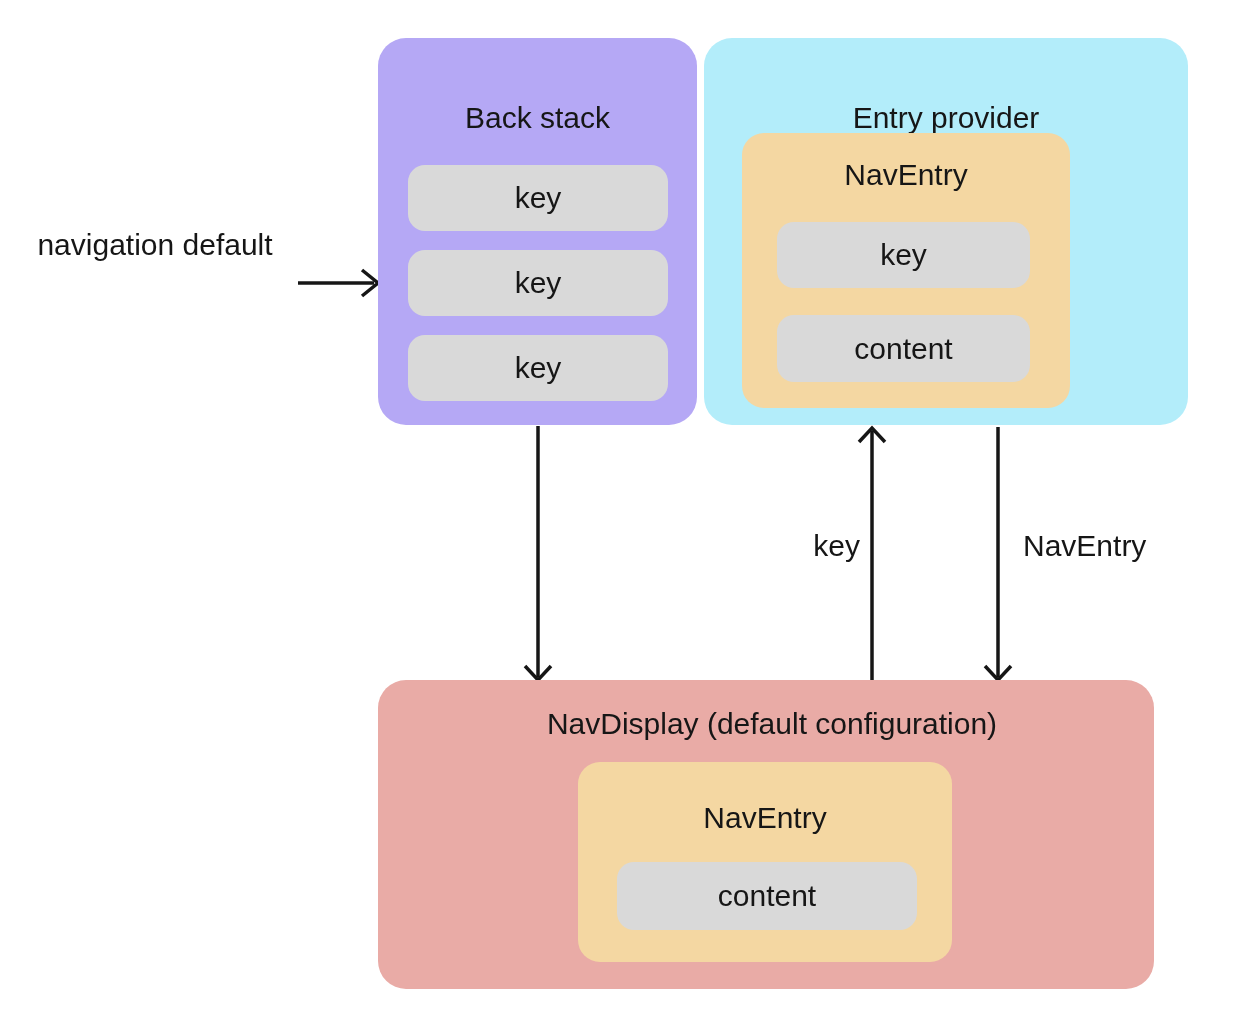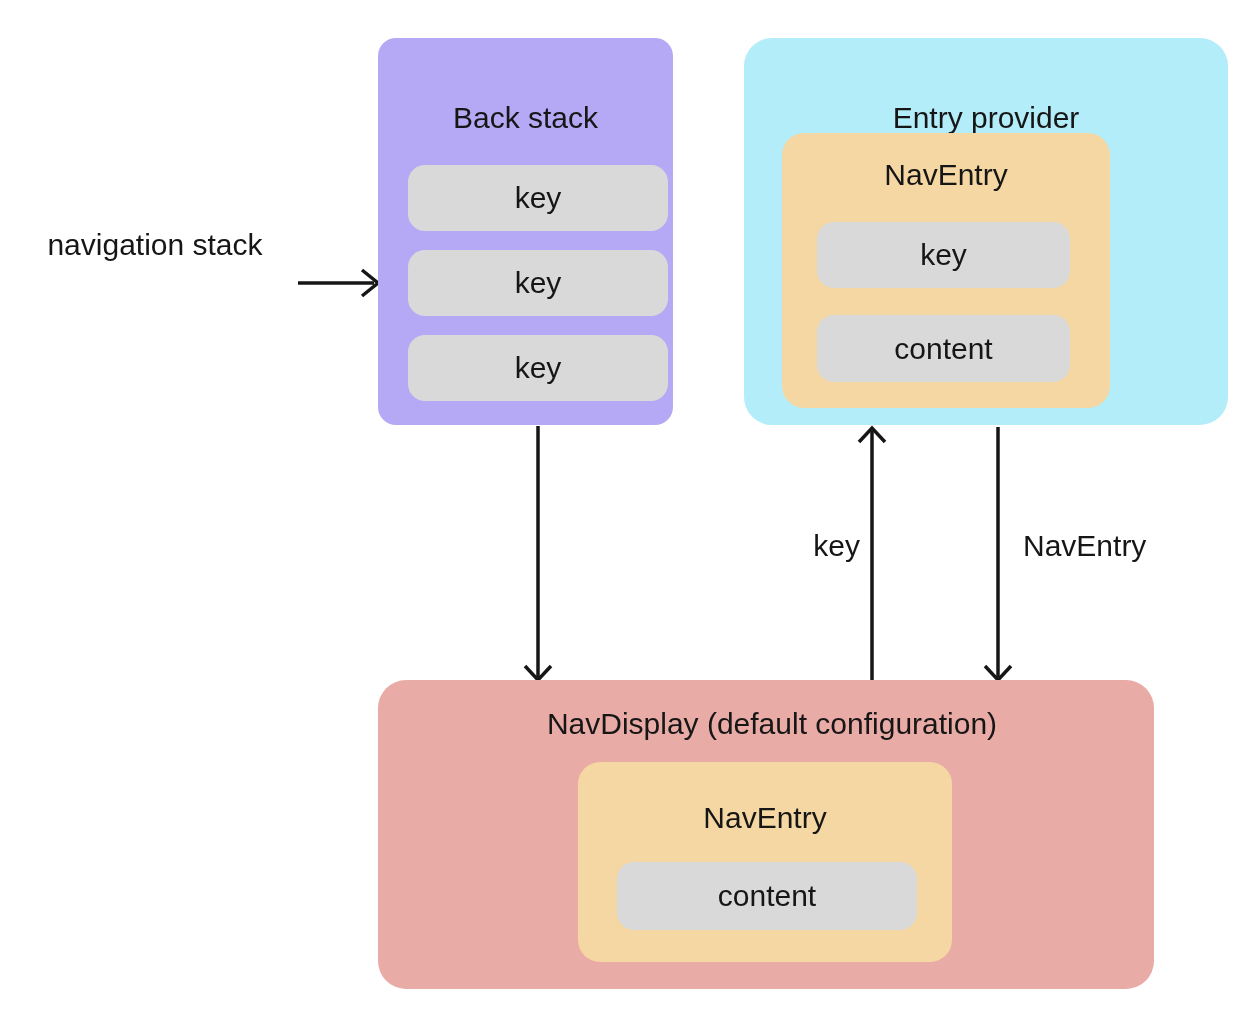--- a/index.html
+++ b/index.html
@@ -102,37 +102,37 @@
       <line x1="872" y1="431" x2="872" y2="680"></line>
       <polyline points="859,442 872,428 885,442"></polyline>
     </g>
     <g>
       <line x1="998" y1="427" x2="998" y2="677"></line>
       <polyline points="985,666 998,680 1011,666"></polyline>
     </g>
   </svg>
 
   <div class="ext-label">
-    <div>navigation stack</div>
+    <div>navigation default</div>
   </div>
 
-  <div class="box bg-purple" style="left:378px; top:38px; width:295px; height:387px;border-radius:18px;">
+  <div class="box bg-purple" style="left:378px; top:38px; width:319px; height:387px;">
     <div class="box-title" style="top:62px;">Back stack</div>
     <div class="pill" style="left:30px; top:127px; width:260px; height:66px;">
       <span>key</span>
     </div>
     <div class="pill" style="left:30px; top:212px; width:260px; height:66px;">
       <span>key</span>
     </div>
     <div class="pill" style="left:30px; top:297px; width:260px; height:66px;">
       <span>key</span>
     </div>
   </div>
 
-  <div class="box bg-cyan" style="left:744px; top:38px; width:484px; height:387px;">
+  <div class="box bg-cyan" style="left:704px; top:38px; width:484px; height:387px;">
     <div class="box-title" style="top:62px;">Entry provider</div>
     <div class="inner-box" style="left:38px; top:95px; width:328px; height:275px;">
       <div class="box-title" style="top:24px;">NavEntry</div>
       <div class="pill" style="left:35px; top:89px; width:253px; height:66px;">
         <span>key</span>
       </div>
       <div class="pill" style="left:35px; top:182px; width:253px; height:67px;">
         <span>content</span>
       </div>
     </div>

